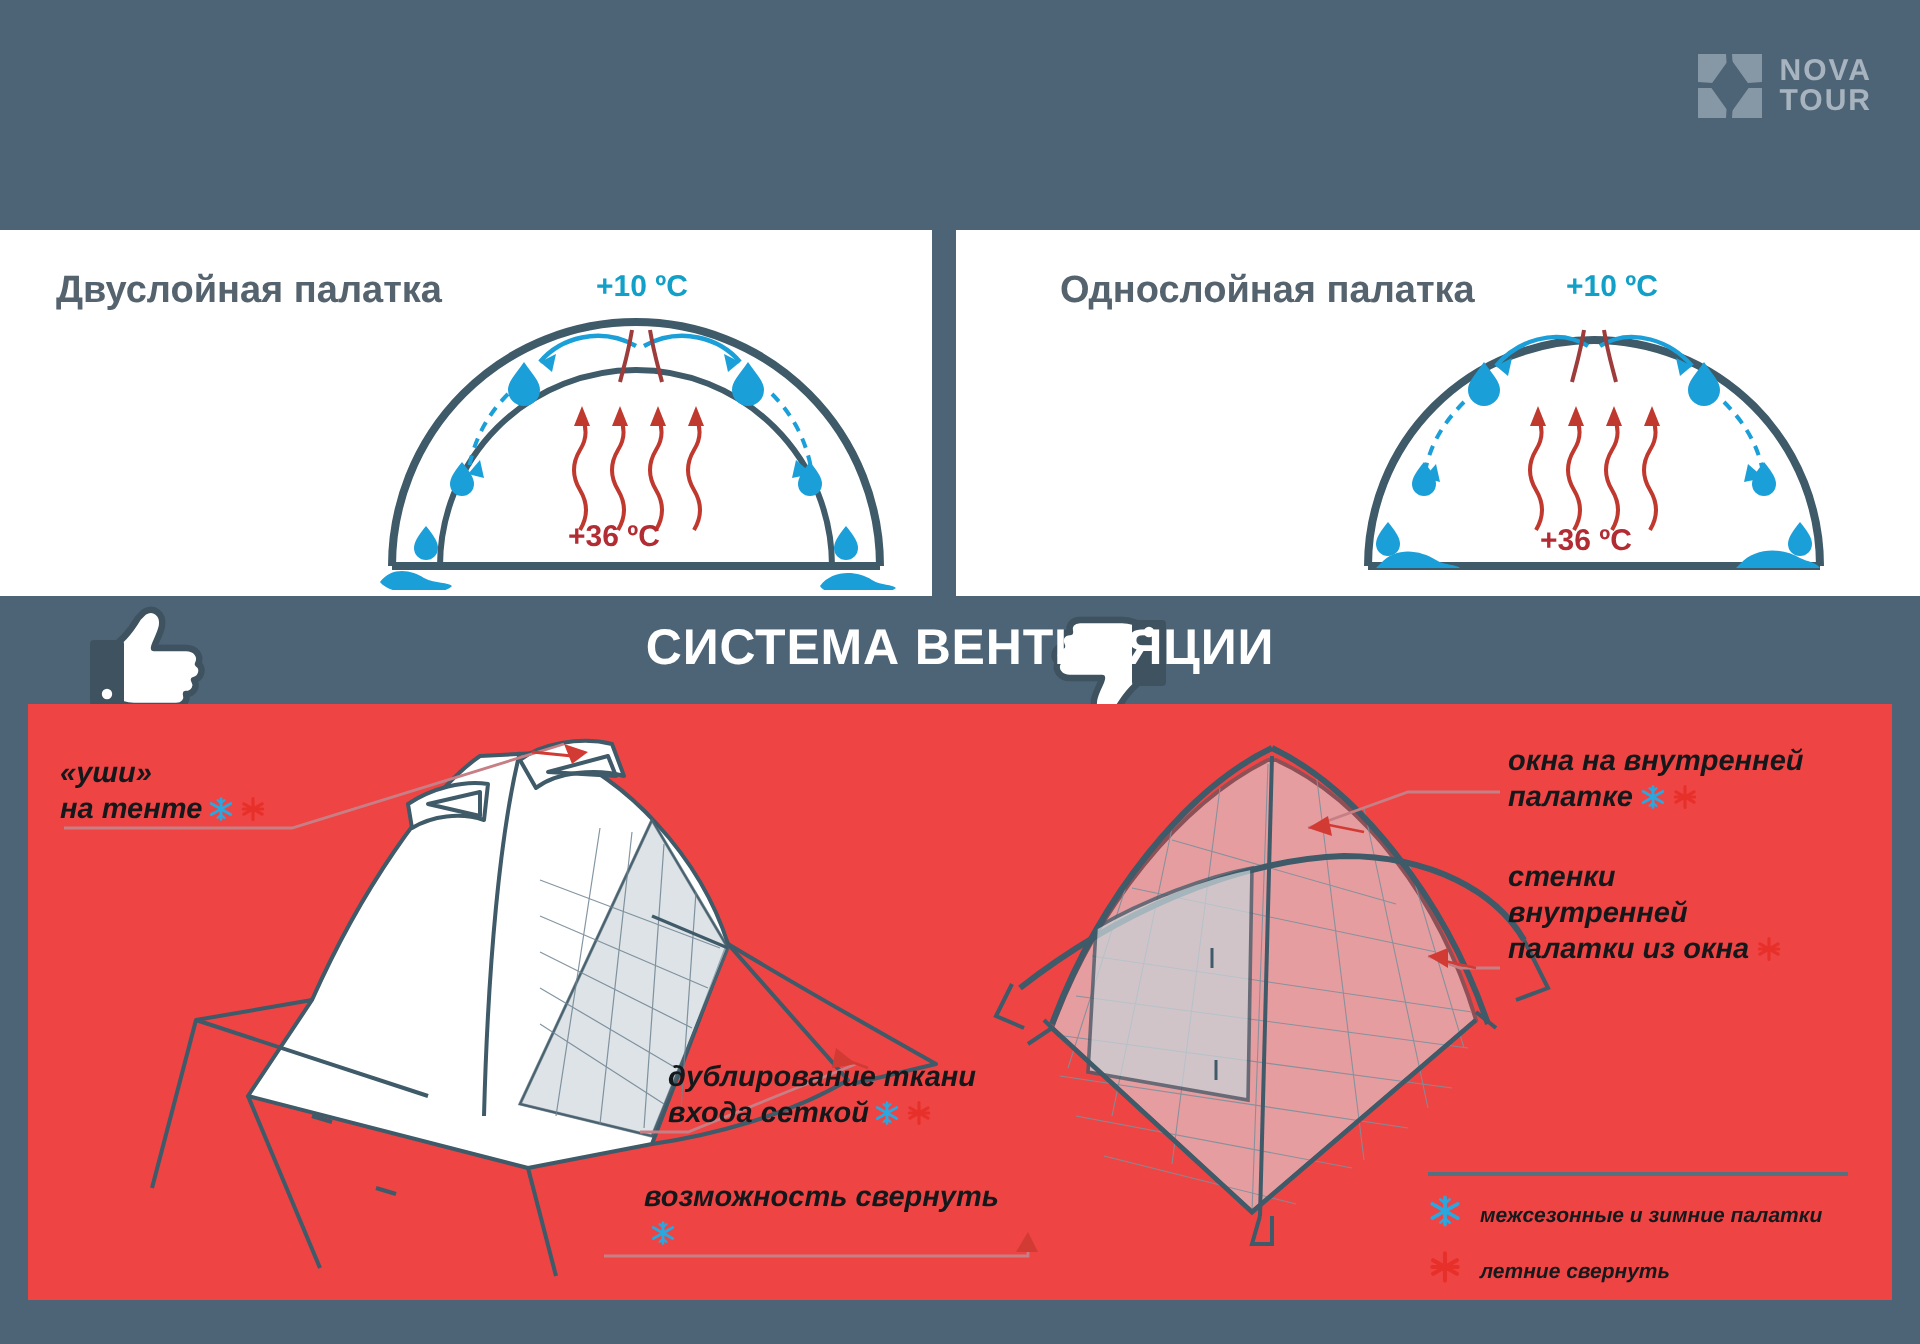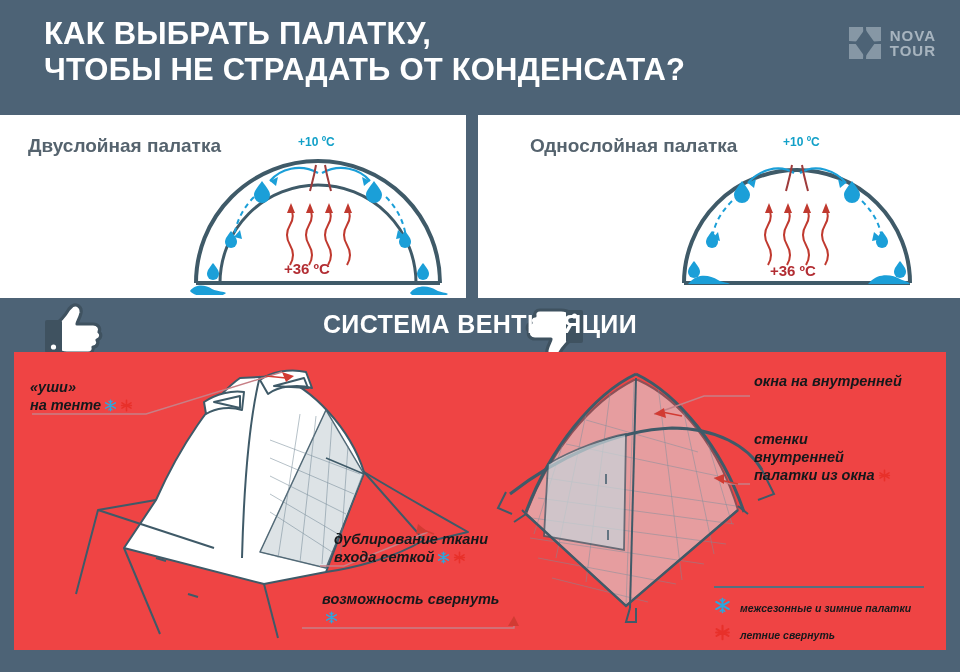--- a/index.html
+++ b/index.html
@@ -32,21 +32,21 @@
   }
   .panel.left .panel-title{left:28px;}
   .panel.right .panel-title{left:52px;}
   .hand{position:absolute;}
   .hand.up{left:42px;top:183px;}
   .hand.down{left:524px;top:188px;}
   .dome{position:absolute;}
   .dome.l{left:188px;top:10px;}
   .dome.r{left:672px;top:10px;}
   .temp{position:absolute;font-weight:bold;}
-  .temp.cold{color:#12a0c8;font-size:12px;}
+  .temp.cold{color:#12a0c8;font-size:15px;}
   .temp.hot{color:#b22d33;font-size:15px;}
 
   
   .band{
     position:absolute;left:0;top:298px;width:960px;height:52px;
     display:flex;align-items:center;justify-content:center;
   }
   .band-title{color:#ffffff;font-weight:bold;font-size:25px;letter-spacing:.4px;}
 
   
@@ -61,22 +61,20 @@
   .legend-rule{width:210px;height:2px;background:#55707f;margin-bottom:9px;}
   .legend-row{display:flex;align-items:center;gap:9px;margin-bottom:6px;}
   .legend-row span.lbl{font-style:italic;font-weight:bold;font-size:10.5px;color:#16191c;white-space:nowrap;}
 </style>
 </head>
 <body>
 
 <div class="page">
 
   <div class="header">
-    <div class="title">КАК ВЫБРАТЬ ПАЛАТКУ,
-ЧТОБЫ НЕ СТРАДАТЬ ОТ КОНДЕНСАТА?</div>
 
     <div class="logo">
       <div class="logo-mark">
         <svg width="34" height="34" viewBox="0 0 34 34">
           <path d="M1 1 L15 1 L16 16 L1 15 Z" fill="#aab8c2"></path>
           <path d="M18 1 L33 1 L33 15 L19 16 Z" fill="#aab8c2"></path>
           <path d="M1 18 L16 18 L15 33 L1 33 Z" fill="#aab8c2"></path>
           <path d="M19 18 L33 18 L33 33 L18 33 Z" fill="#aab8c2"></path>
           <path d="M17 3 L27 17 L17 31 L7 17 Z" fill="#4d6376"></path>
         </svg>
@@ -368,20 +366,36 @@
               </g>
               <g stroke="#29a8e0" stroke-width="1.6" stroke-linecap="round">
                 <path d="M10 5.5 L7.3 3.2 M10 5.5 L12.7 3.2 M10 14.5 L7.3 16.8 M10 14.5 L12.7 16.8"></path>
               </g>
             </svg>
       </span></span>
     </div>
 
     <div class="ann" style="left:740px;top:20px;">
       <span class="ln">окна на внутренней</span>
+      <span class="ln"><span>палатке</span><span class="sf">
+        <svg width="13" height="13" viewBox="0 0 20 20">
+              <g stroke="#29a8e0" stroke-width="2.2" stroke-linecap="round">
+                <path d="M10 2 L10 18 M2.5 5.8 L17.5 14.2 M2.5 14.2 L17.5 5.8"></path>
+              </g>
+              <g stroke="#29a8e0" stroke-width="1.6" stroke-linecap="round">
+                <path d="M10 5.5 L7.3 3.2 M10 5.5 L12.7 3.2 M10 14.5 L7.3 16.8 M10 14.5 L12.7 16.8"></path>
+              </g>
+            </svg>
+      </span><span class="sf">
+        <svg width="13" height="13" viewBox="0 0 20 20">
+              <g stroke="#e8302a" stroke-width="2.4" stroke-linecap="round">
+                <path d="M10 2 L10 18 M3 6 L17 14 M3 14 L17 6 M2.5 10 L17.5 10"></path>
+              </g>
+            </svg>
+      </span></span>
     </div>
 
     <div class="ann" style="left:740px;top:78px;">
       <span class="ln">стенки</span>
       <span class="ln">внутренней</span>
       <span class="ln"><span>палатки из окна</span><span class="sf">
         <svg width="13" height="13" viewBox="0 0 20 20">
               <g stroke="#e8302a" stroke-width="2.4" stroke-linecap="round">
                 <path d="M10 2 L10 18 M3 6 L17 14 M3 14 L17 6 M2.5 10 L17.5 10"></path>
               </g>

